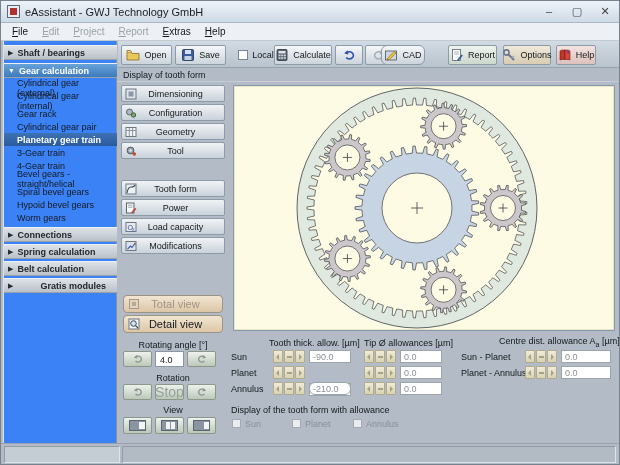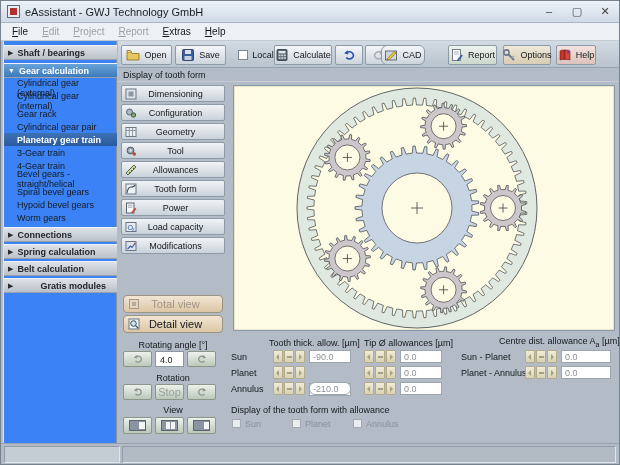--- a/index.html
+++ b/index.html
@@ -73,21 +73,21 @@
   .tanbtn { position:absolute; left:122px; width:100px; height:18px;
     background:linear-gradient(#f2e6d2,#dcc6a6); border:1px solid #9c9484; border-radius:4px;
     display:flex; align-items:center; font-size:11px; color:#14181c; }
   .tanbtn .nicon { width:12px; height:12px; margin:0 5px 0 4px; }
   .tanbtn .nlabel { flex:1; text-align:center; margin-right:16px; }
   .tanbtn.disabled .nlabel { color:#a09486; }
 
   .smalllabel { position:absolute; font-size:9px; color:#14181c; text-align:center; }
   .greenbtn { position:absolute; width:29px; height:16px;
     background:linear-gradient(#edf2ec,#bcc8ba); border:1px solid #8b9889; border-radius:2px;
-    display:flex; align-items:center; justify-content:center; font-size:11px; color:#8d9890; }
+    display:flex; align-items:center; justify-content:center; font-size:14px; color:#8d9890; }
   .greenbtn.txt { color:#97a29a; }
   .anglefield { position:absolute; width:29px; height:16px; background:#fff;
     border:1px solid #8a96a2; font-size:9px; padding:2px 0 0 4px; color:#14181c; }
   .viewicon { width:17px; height:11px; background:#8b95a1; border:1px solid #5c6670;
     position:relative; }
   .viewicon span { position:absolute; top:1px; bottom:1px; background:#f2f4f6; }
 
   
   .canvas { left:232px; top:84px; width:382px; height:246px; background:#fdfbe3;
     border:1px solid #8a99a9; box-shadow:inset 0 0 0 1px #e8e5c8; }
@@ -284,29 +284,20 @@
       </svg>
       <span class="nlabel">Geometry</span>
     </div>
   <div class="abs navbtn" style="top:141px;">
       <svg class="nicon" viewBox="0 0 12 12">
         <circle cx="5.5" cy="5.5" r="3.4" fill="#9aa4b0" stroke="#4e5a66"></circle>
         <circle cx="5.5" cy="5.5" r="1.2" fill="#e8ecf0"></circle>
         <circle cx="9.3" cy="9" r="1.8" fill="#c24a32"></circle>
       </svg>
       <span class="nlabel">Tool</span>
-    </div>
-  <div class="abs navbtn" style="top:160px;">
-      <svg class="nicon" viewBox="0 0 12 12">
-        <path d="M1 9 L9 1 L11 3 L3 11 Z" fill="#c9d4a8" stroke="#5c6a44"></path>
-        <line x1="4" y1="8" x2="5.2" y2="9.2" stroke="#5c6a44"></line>
-        <line x1="6" y1="6" x2="7.2" y2="7.2" stroke="#5c6a44"></line>
-        <line x1="8" y1="4" x2="9.2" y2="5.2" stroke="#5c6a44"></line>
-      </svg>
-      <span class="nlabel">Allowances</span>
     </div>
   <div class="abs navbtn" style="top:179px;">
       <svg class="nicon" viewBox="0 0 12 12">
         <rect x="1" y="1" width="10" height="10" fill="#eef1f4" stroke="#6a7684"></rect>
         <path d="M2 10 Q3 4 6 4 Q9.5 4 10 2" fill="none" stroke="#3a4a5a" stroke-width="1.1"></path>
       </svg>
       <span class="nlabel">Tooth form</span>
     </div>
   <div class="abs navbtn" style="top:198px;">
       <svg class="nicon" viewBox="0 0 12 12">

